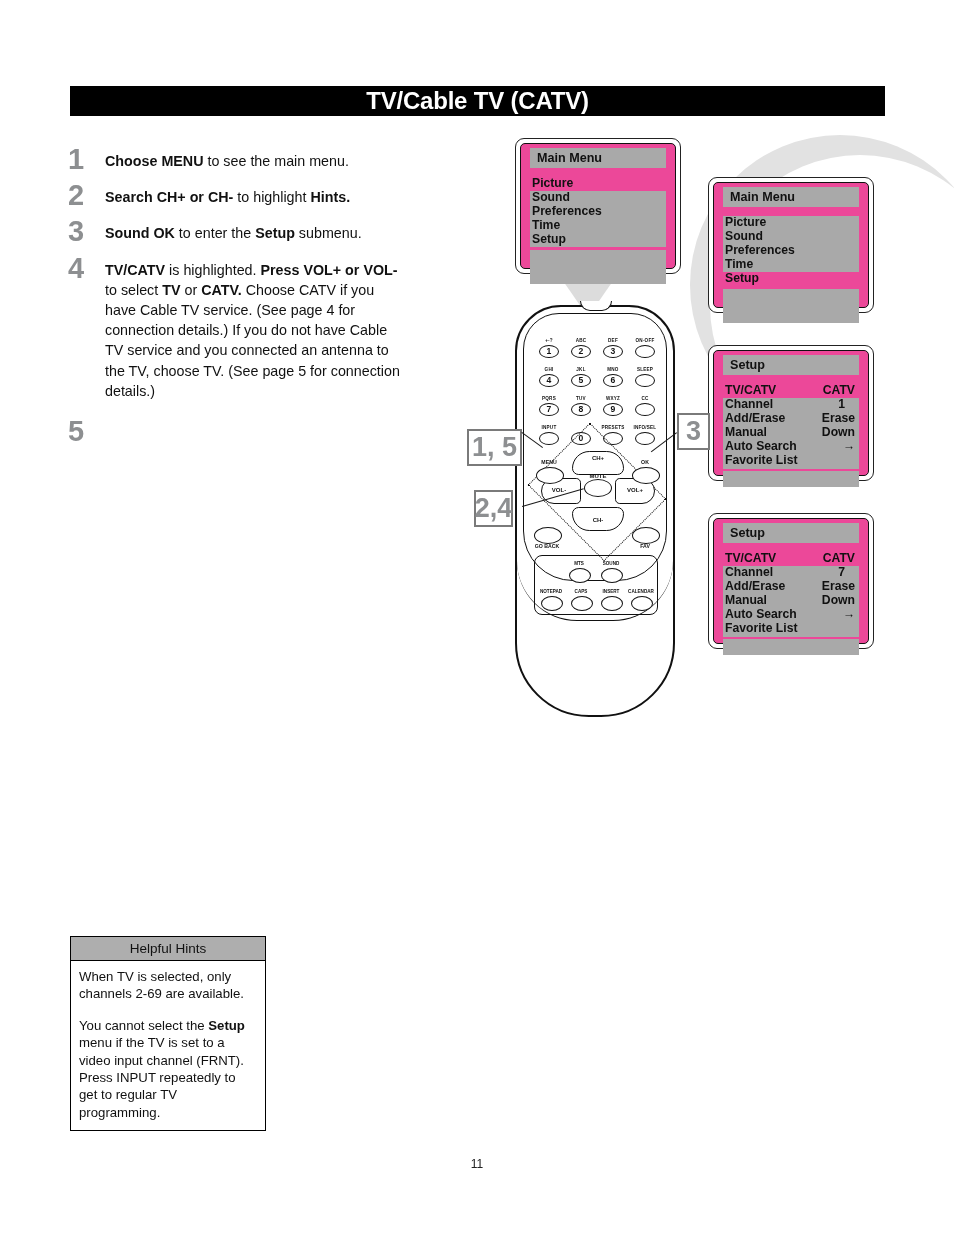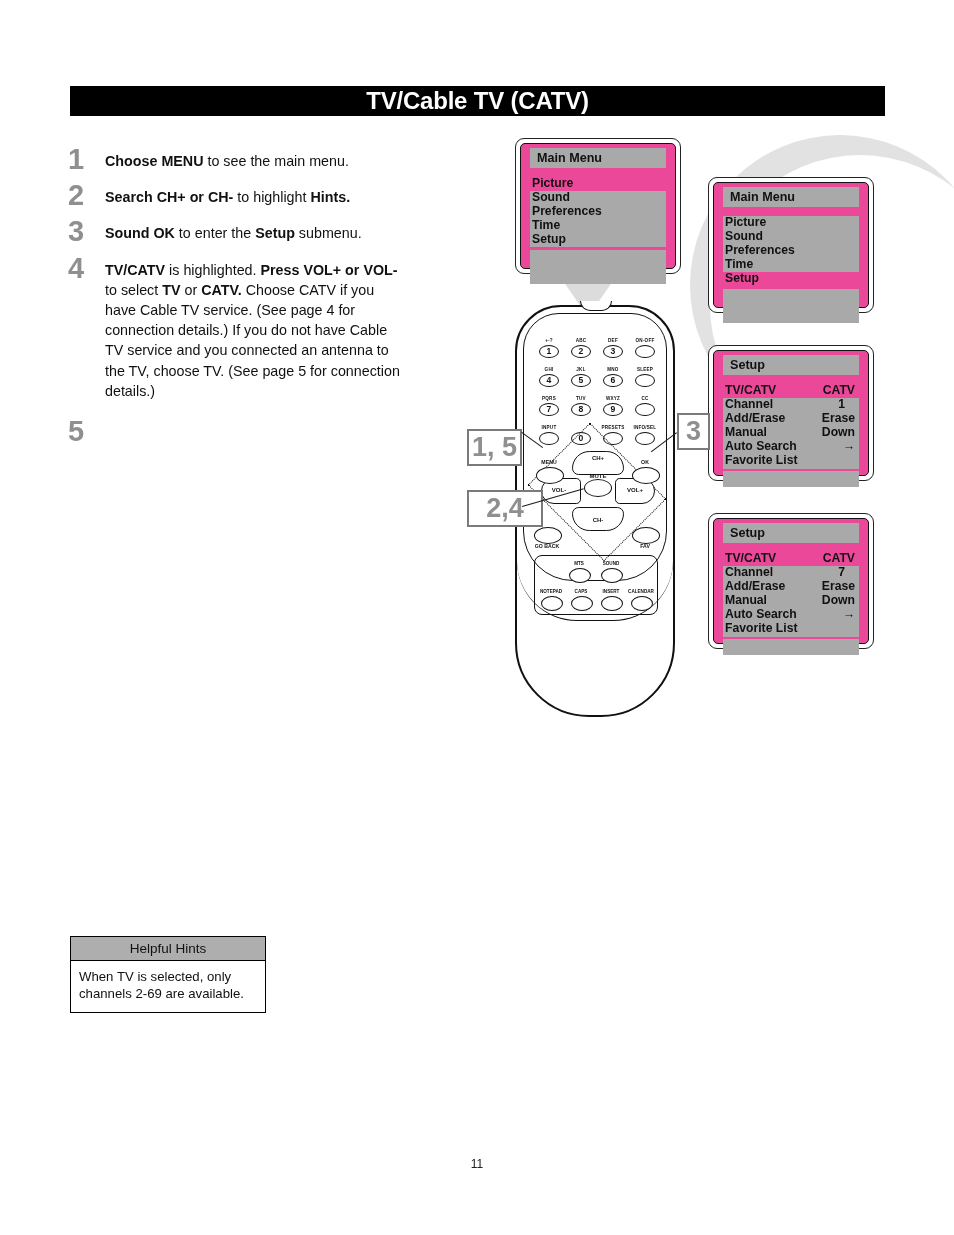--- a/index.html
+++ b/index.html
@@ -67,21 +67,21 @@
   #screen1{left:60px;top:13px;width:166px;height:136px;}
   #screen2{left:253px;top:52px;width:166px;height:136px;}
   #screen3{left:253px;top:220px;width:166px;height:136px;}
   #screen4{left:253px;top:388px;width:166px;height:136px;}
 
   
   .callout{position:absolute;border:2.2px solid #7a7a7a;background:#fff;
       font-size:27px;font-weight:bold;color:#8d8f91;display:flex;align-items:center;
       justify-content:center;box-sizing:border-box;}
   #callout-15{left:12px;top:288px;width:55px;height:37px;margin-top:16px;}
-  #callout-24{left:12px;top:365px;width:76px;height:37px;}
+  #callout-24{left:19px;top:365px;width:39px;height:37px;}
   #callout-3{left:222px;top:288px;width:33px;height:37px;}
 
   
   .leader{position:absolute;background:#1a1a1a;height:1.4px;transform-origin:0 0;}
 
   
   #remote{position:absolute;left:55px;top:180px;width:170px;height:420px;}
   .rbody{position:absolute;left:5px;top:0;width:160px;height:412px;
       border:2px solid #111;background:#fff;
       border-radius:46px 46px 74px 74px;box-sizing:border-box;}
@@ -153,20 +153,21 @@
 
   <div class="step" id="step5">
     <span class="num">5</span>
   </div>
 </div>
 
 <div id="hints-box">
   <div id="hints-header">Helpful Hints</div>
   <div id="hints-body">
     <p>When TV is selected, only channels 2-69 are available.</p>
+    <p>You cannot select the <b>Setup</b> menu if the TV is set to a video input channel (FRNT). Press INPUT repeatedly to get to regular TV programming.</p>
   </div>
 </div>
 
 <div id="page-number">11</div>
 
 <div id="illus">
 
   <div class="swoosh" id="swoosh-main"></div>
   <div class="swoosh" id="swoosh-mask"></div>
   <div id="wedge"></div>

